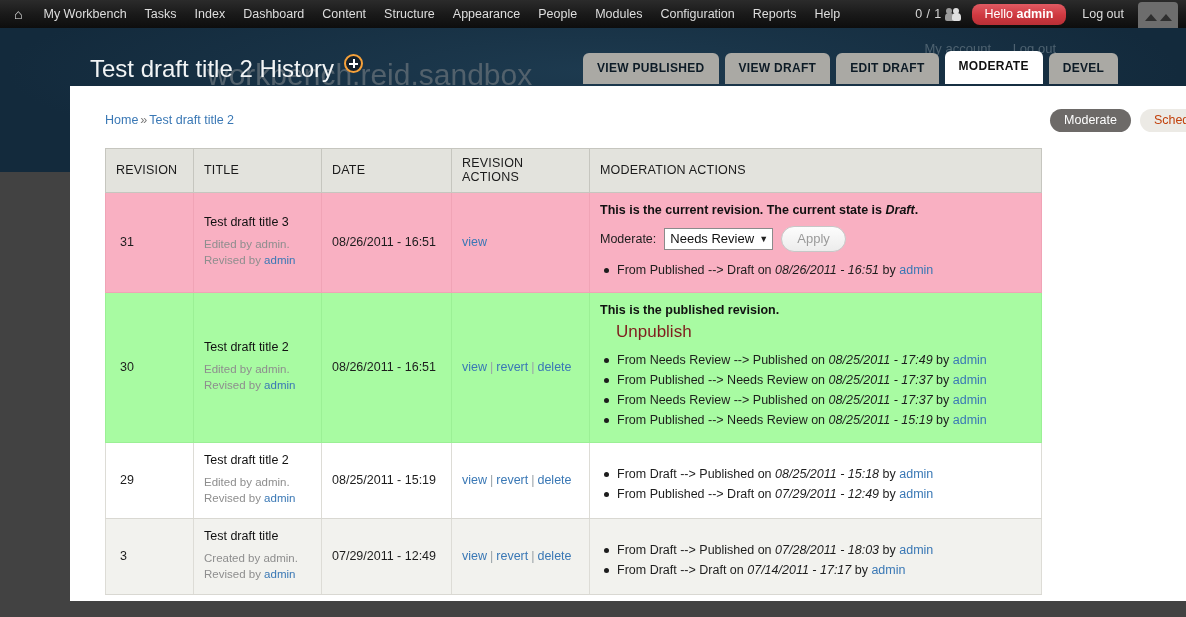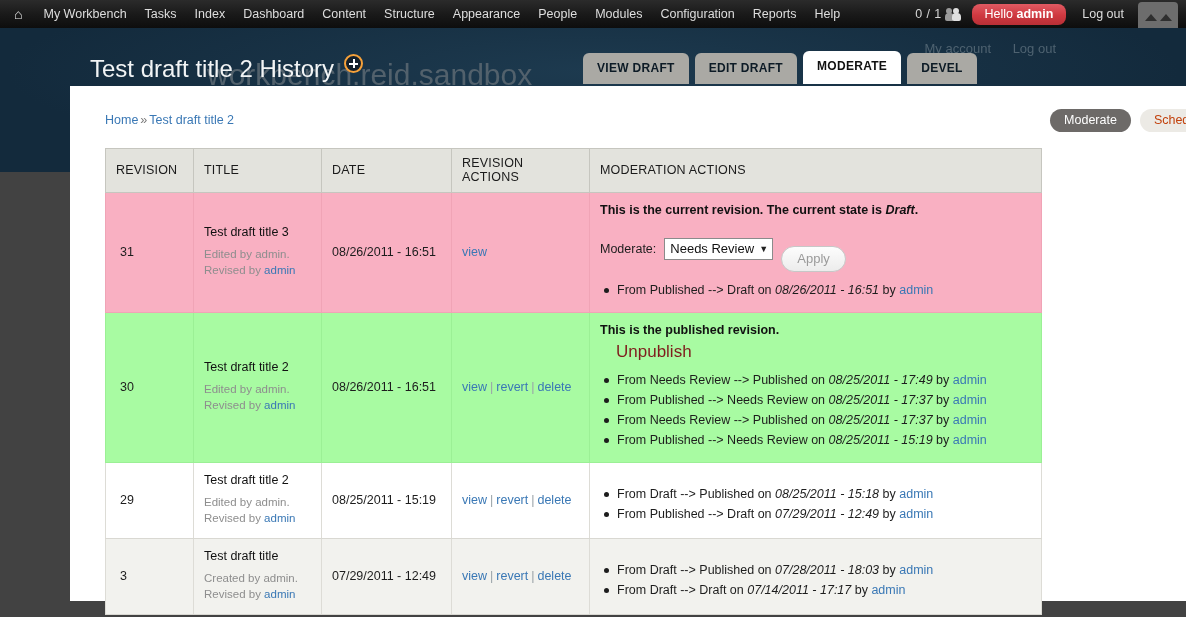--- a/index.html
+++ b/index.html
@@ -401,21 +401,20 @@
   }
   .apply-btn {
     font-family: "Liberation Sans", sans-serif;
     font-size: 13px;
     color: #9a9a9a;
     background: linear-gradient(to bottom, #fdfdfd 0%, #ececec 100%);
     border: 1px solid #c7c7c7;
     border-radius: 13px;
     padding: 4px 15px 5px;
     cursor: pointer;
-    margin-top: 20px;
   }
 
   ul.mod-log {
     list-style: none;
     margin: 8px 0 0;
     padding: 0;
   }
   ul.mod-log li {
     font-size: 12.5px;
     color: #1d1d1d;
@@ -464,20 +463,21 @@
 </div>
 
 <div class="site-name">workbench.reid.sandbox</div>
 <div class="page-title"><span>Test draft title 2 History</span><span class="title-badge"></span></div>
 <div class="acct-links">
   <span>My account</span>
   <span>Log out</span>
 </div>
 
 <div class="tabs" id="tabs-container">
+    <div class="tab">VIEW PUBLISHED</div>
     <div class="tab">VIEW DRAFT</div>
     <div class="tab">EDIT DRAFT</div>
     <div class="tab active">MODERATE</div>
     <div class="tab">DEVEL</div>
   </div>
 
 <div class="modal">
   <div class="modal-close"></div>
   <div class="modal-inner">
 

